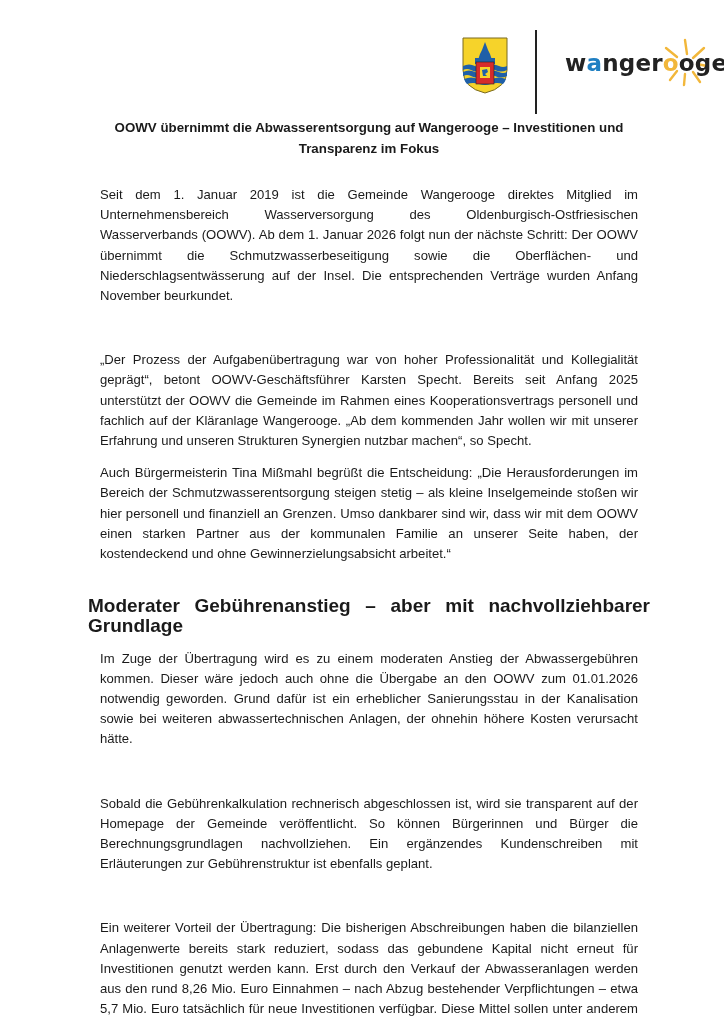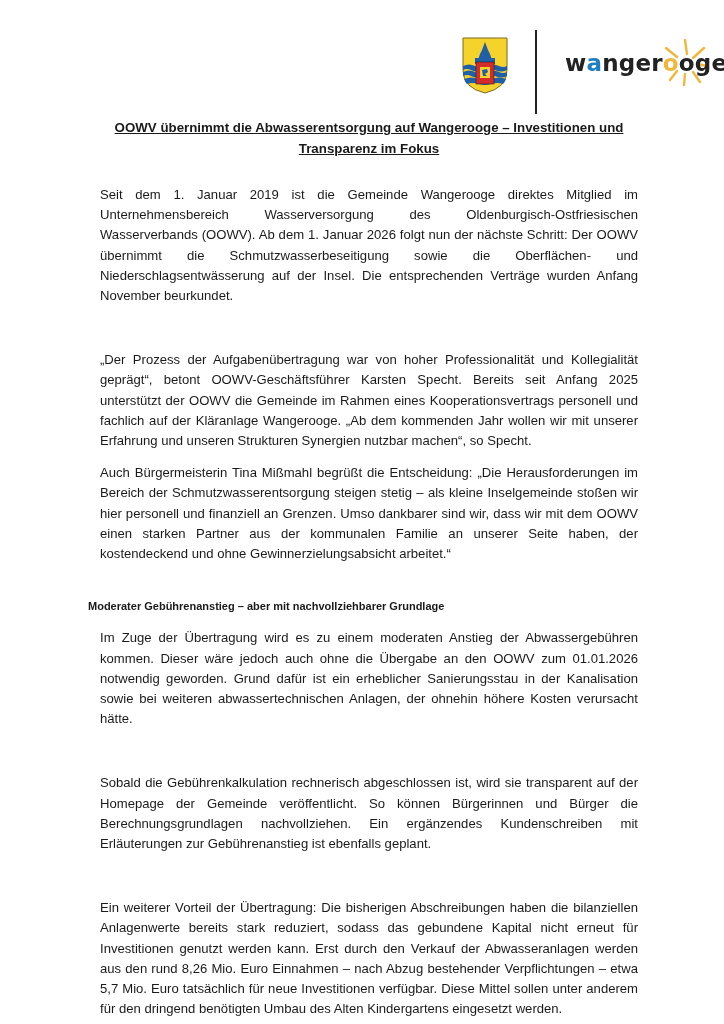--- a/index.html
+++ b/index.html
@@ -7,24 +7,24 @@
       font-family: "Liberation Sans", "DejaVu Sans", sans-serif; color: #1a1a1a; }
     .header { position: absolute; left: 17px; top: 0; width: 724px; height: 118px; text-align: center; }
     .crest { position: absolute; left: 444px; top: 36px; width: 48px; height: 58px; }
     .divider { position: absolute; left: 518px; top: 30px; width: 2px; height: 84px; background: #222; }
     .brand { position: absolute; left: 548px; top: 38px; width: 150px; height: 50px; }
     .brand-text { position: absolute; left: 0; top: 12px; font-size: 23px; font-weight: bold; letter-spacing: 0.2px; color: #222; font-family: "DejaVu Sans", sans-serif; }
     .brand-text .o1 { color: #1f7fc2; }
     .brand-text .o2 { color: #f2b73a; }
     .sun { position: absolute; left: 95px; top: 0; width: 50px; height: 50px; }
     .page { position: absolute; left: 88px; top: 118px; width: 562px; font-size: 13.1px; line-height: 20.2px; text-align: justify; }
-    .title { text-align: center; font-weight: bold; text-decoration: underline; margin: 0 0 26px 0; font-size: 13.3px; line-height: 20.5px; }
+    .title { text-align: center; font-weight: bold; margin: 0 0 26px 0; font-size: 13.3px; line-height: 20.5px; }
     p { margin: 12px; }
     .gap { height: 20px; }
-    h2 { font-size: 11px; font-weight: bold; margin: 0; line-height: 20.2px; }
+    h2 { font-size: 19px; font-weight: bold; margin: 0; line-height: 20.2px; }
   </style>
 </head>
 <body>
 
 <div class="header">
   <svg class="crest" viewBox="0 0 48 58">
     <path d="M2 2 H46 V34 Q46 52 24 57 Q2 52 2 34 Z" fill="#f6d32a" stroke="#7a6a20" stroke-width="1"></path>
     <path d="M2 30 Q8 27 14 30 Q20 33 26 30 Q32 27 38 30 Q42 32 46 30 V34 Q40 37 34 34 Q28 31 22 34 Q16 37 10 34 Q6 32 2 34Z" fill="#1f5fa8"></path>
     <path d="M2 36 Q8 33 14 36 Q20 39 26 36 Q32 33 38 36 Q42 38 46 36 V40 Q40 43 34 40 Q28 37 22 40 Q16 43 10 40 Q6 38 2 40Z" fill="#1f5fa8"></path>
     <path d="M3 43 Q10 40 17 43 Q24 46 31 43 Q38 40 45 43 Q44 46 42 48 Q36 46 30 48 Q24 50 18 48 Q12 46 6 48 Q4 46 3 43Z" fill="#1f5fa8"></path>
@@ -56,17 +56,17 @@
 
   <p>Seit dem 1. Januar 2019 ist die Gemeinde Wangerooge direktes Mitglied im Unternehmensbereich Wasserversorgung des Oldenburgisch-Ostfriesischen Wasserverbands (OOWV). Ab dem 1. Januar 2026 folgt nun der nächste Schritt: Der OOWV übernimmt die Schmutzwasserbeseitigung sowie die Oberflächen- und Niederschlagsentwässerung auf der Insel. Die entsprechenden Verträge wurden Anfang November beurkundet.</p>
   <div class="gap"></div>
   <p>„Der Prozess der Aufgabenübertragung war von hoher Professionalität und Kollegialität geprägt“, betont OOWV-Geschäftsführer Karsten Specht. Bereits seit Anfang 2025 unterstützt der OOWV die Gemeinde im Rahmen eines Kooperationsvertrags personell und fachlich auf der Kläranlage Wangerooge. „Ab dem kommenden Jahr wollen wir mit unserer Erfahrung und unseren Strukturen Synergien nutzbar machen“, so Specht.</p>
   <p>Auch Bürgermeisterin Tina Mißmahl begrüßt die Entscheidung: „Die Herausforderungen im Bereich der Schmutzwasserentsorgung steigen stetig – als kleine Inselgemeinde stoßen wir hier personell und finanziell an Grenzen. Umso dankbarer sind wir, dass wir mit dem OOWV einen starken Partner aus der kommunalen Familie an unserer Seite haben, der kostendeckend und ohne Gewinnerzielungsabsicht arbeitet.“</p>
   <div class="gap"></div>
 
   <h2>Moderater Gebührenanstieg – aber mit nachvollziehbarer Grundlage</h2>
   <p>Im Zuge der Übertragung wird es zu einem moderaten Anstieg der Abwassergebühren kommen. Dieser wäre jedoch auch ohne die Übergabe an den OOWV zum 01.01.2026 notwendig geworden. Grund dafür ist ein erheblicher Sanierungsstau in der Kanalisation sowie bei weiteren abwassertechnischen Anlagen, der ohnehin höhere Kosten verursacht hätte.</p>
   <div class="gap"></div>
-  <p>Sobald die Gebührenkalkulation rechnerisch abgeschlossen ist, wird sie transparent auf der Homepage der Gemeinde veröffentlicht. So können Bürgerinnen und Bürger die Berechnungsgrundlagen nachvollziehen.  Ein ergänzendes Kundenschreiben mit Erläuterungen zur Gebührenanstieg ist ebenfalls geplant.</p>
+  <p>Sobald die Gebührenkalkulation rechnerisch abgeschlossen ist, wird sie transparent auf der Homepage der Gemeinde veröffentlicht. So können Bürgerinnen und Bürger die Berechnungsgrundlagen nachvollziehen.  Ein ergänzendes Kundenschreiben mit Erläuterungen zur Gebührenstruktur ist ebenfalls geplant.</p>
   <div class="gap"></div>
 
   <p>Ein weiterer Vorteil der Übertragung: Die bisherigen Abschreibungen haben die bilanziellen Anlagenwerte bereits stark reduziert, sodass das gebundene Kapital nicht erneut für Investitionen genutzt werden kann. Erst durch den Verkauf der Abwasseranlagen werden aus den rund 8,26 Mio. Euro Einnahmen – nach Abzug bestehender Verpflichtungen – etwa 5,7 Mio. Euro tatsächlich für neue Investitionen verfügbar. Diese Mittel sollen unter anderem für den dringend benötigten Umbau des Alten Kindergartens eingesetzt werden.</p>
 </div>
 
 </body></html>

